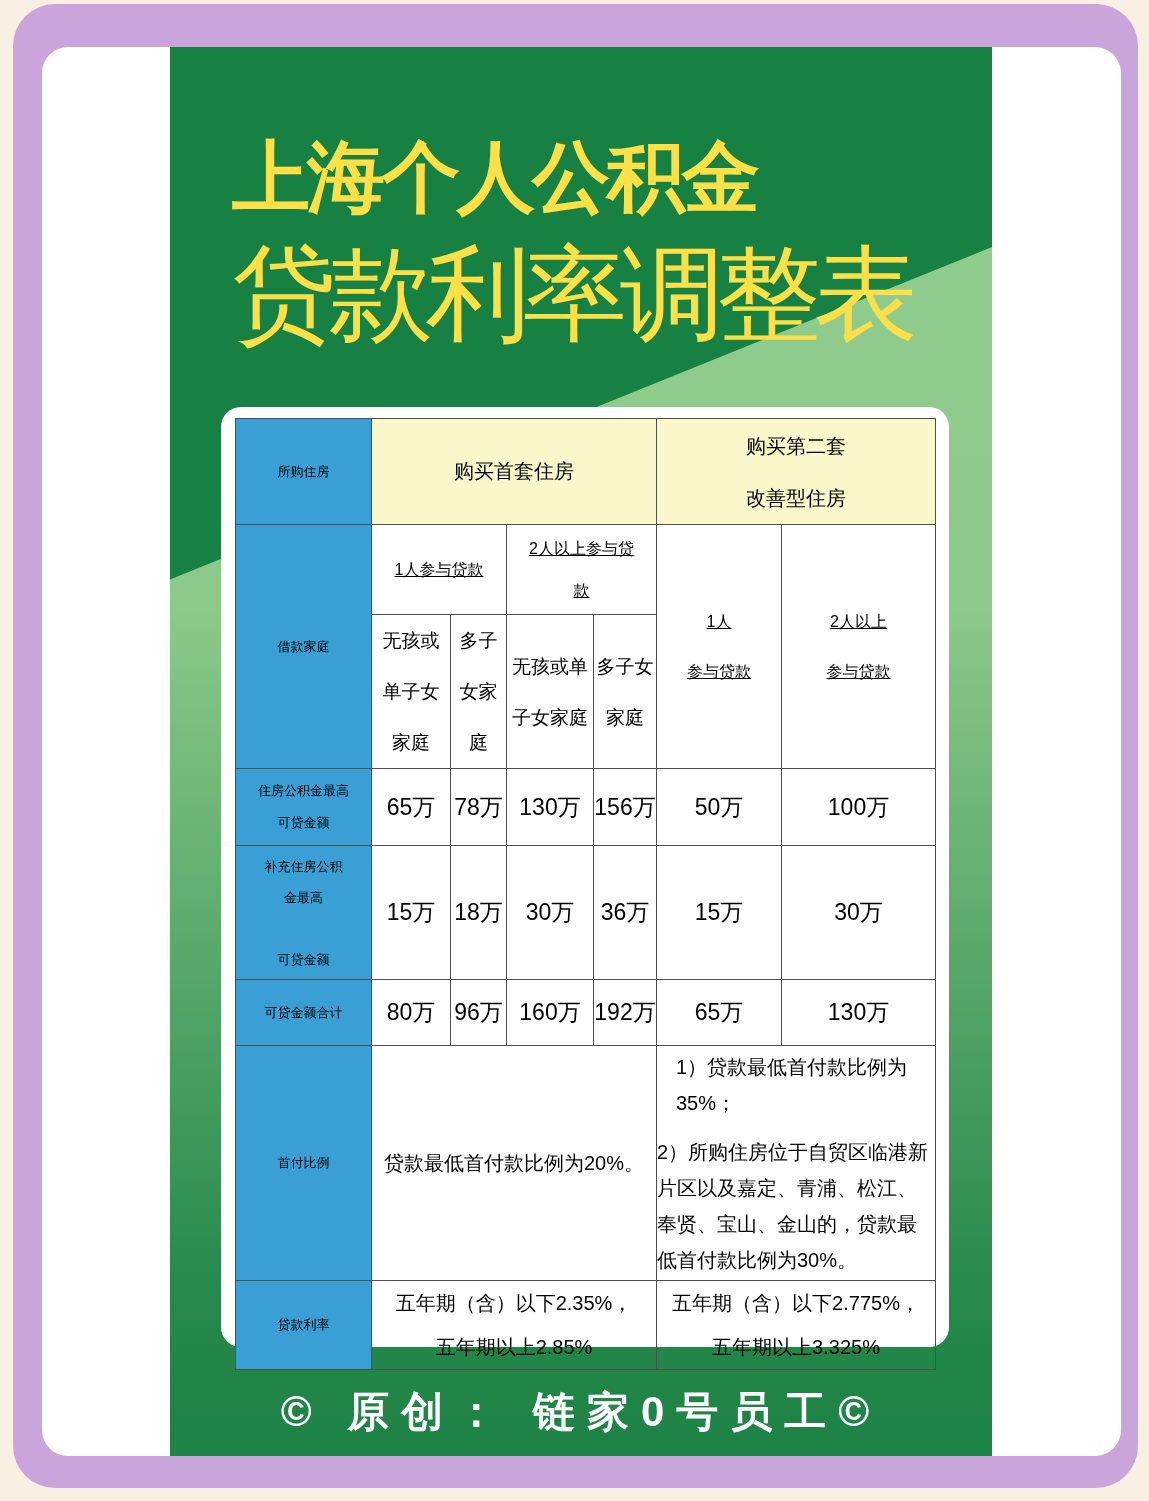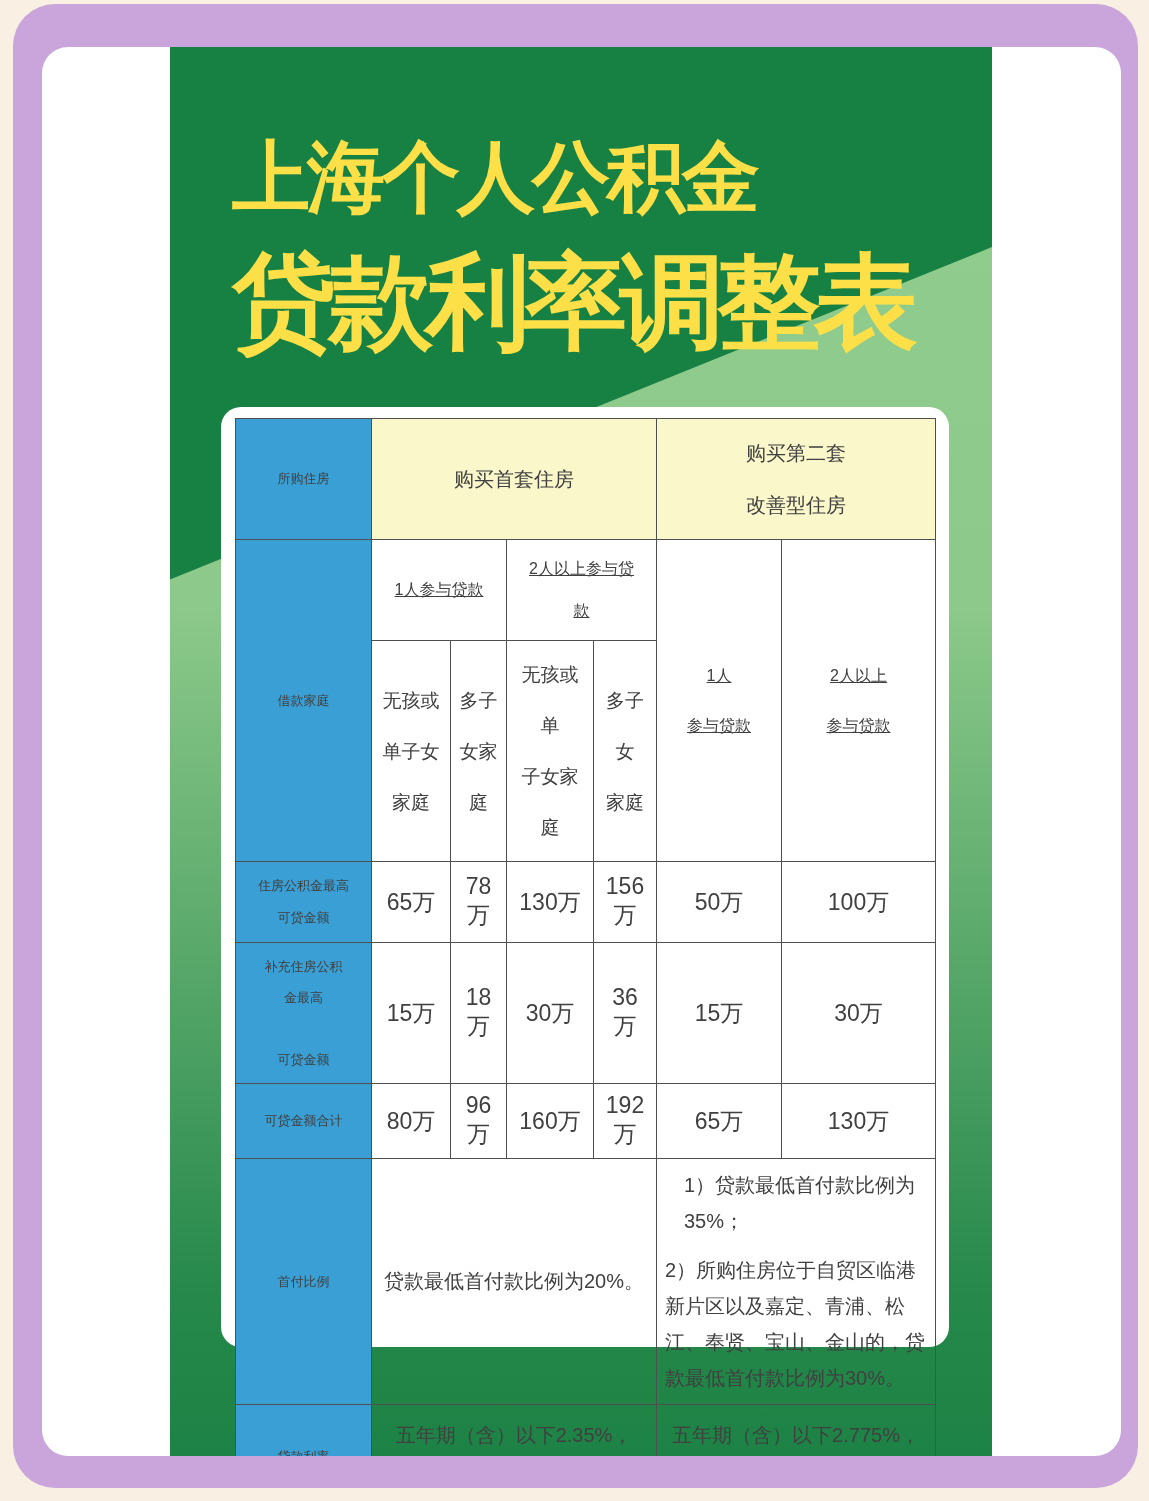--- a/index.html
+++ b/index.html
@@ -24,36 +24,36 @@
     position:absolute;left:0;top:0;right:0;bottom:0;
     background:linear-gradient(180deg,#92CD8E 0%,#8CC98A 40%,#27894C 88%,#1D8245 100%);
     clip-path:polygon(0 37.8%,100% 14.2%,100% 100%,0 100%);
   }
   .title-block{position:absolute;left:62px;top:88px;color:#fde047;z-index:2;}
   .title-line1{
     font-size:78px;font-weight:900;letter-spacing:-3px;line-height:1.1;
     white-space:nowrap;
   }
   .title-line2{
-    font-size:104px;font-weight:700;letter-spacing:-7px;line-height:1.1;
-    margin-top:24px;white-space:nowrap;
+    font-size:104px;font-weight:400;letter-spacing:-7px;line-height:1.1;
+    margin-top:16px;white-space:nowrap;
   }
   .table-card{
     position:absolute;left:51px;top:360px;width:728px;height:940px;
     background:#FFFFFF;border-radius:20px;box-sizing:border-box;
     padding:11px 14px;z-index:3;
   }
   table.rate{
     border-collapse:collapse;table-layout:fixed;
     width:700px;height:918px;
   }
   table.rate td{
     border:1.5px solid #4F4F4F;
     text-align:center;vertical-align:middle;
-    color:#404040;padding:8px;overflow:hidden;
+    color:#000000;padding:0;overflow:hidden;
   }
   .pre{white-space:pre-line;}
   td.blue{background:#3A9FD4;color:#FFFFFF;font-size:13px;line-height:32px;}
   td.blue.tall{line-height:31px;}
   td.yellow{background:#FAF7CB;color:#4F4F4F;font-size:20px;}
   td.yellow.two-line{line-height:52px;}
   td.sub{font-size:16px;line-height:42px;color:#5A5A5A;text-decoration:underline;}
   td.sub.spread{line-height:50px;}
   td.subsub{font-size:19px;line-height:51px;font-family:Liberation Serif, serif;}
   td.val{font-size:23px;}
@@ -164,15 +164,16 @@
               <td class="blue">贷款利率</td>
               <td class="rate-cell pre" colspan="4">五年期（含）以下2.35%，
 五年期以上2.85%</td>
               <td class="rate-cell pre" colspan="2">五年期（含）以下2.775%，
 五年期以上3.325%</td>
             </tr>
           </tbody>
         </table>
       </div>
 
+      <div class="footer-credit">© 原创： 链家0号员工©</div>
     </div>
   </div>
 </div>
 
 </body></html>

